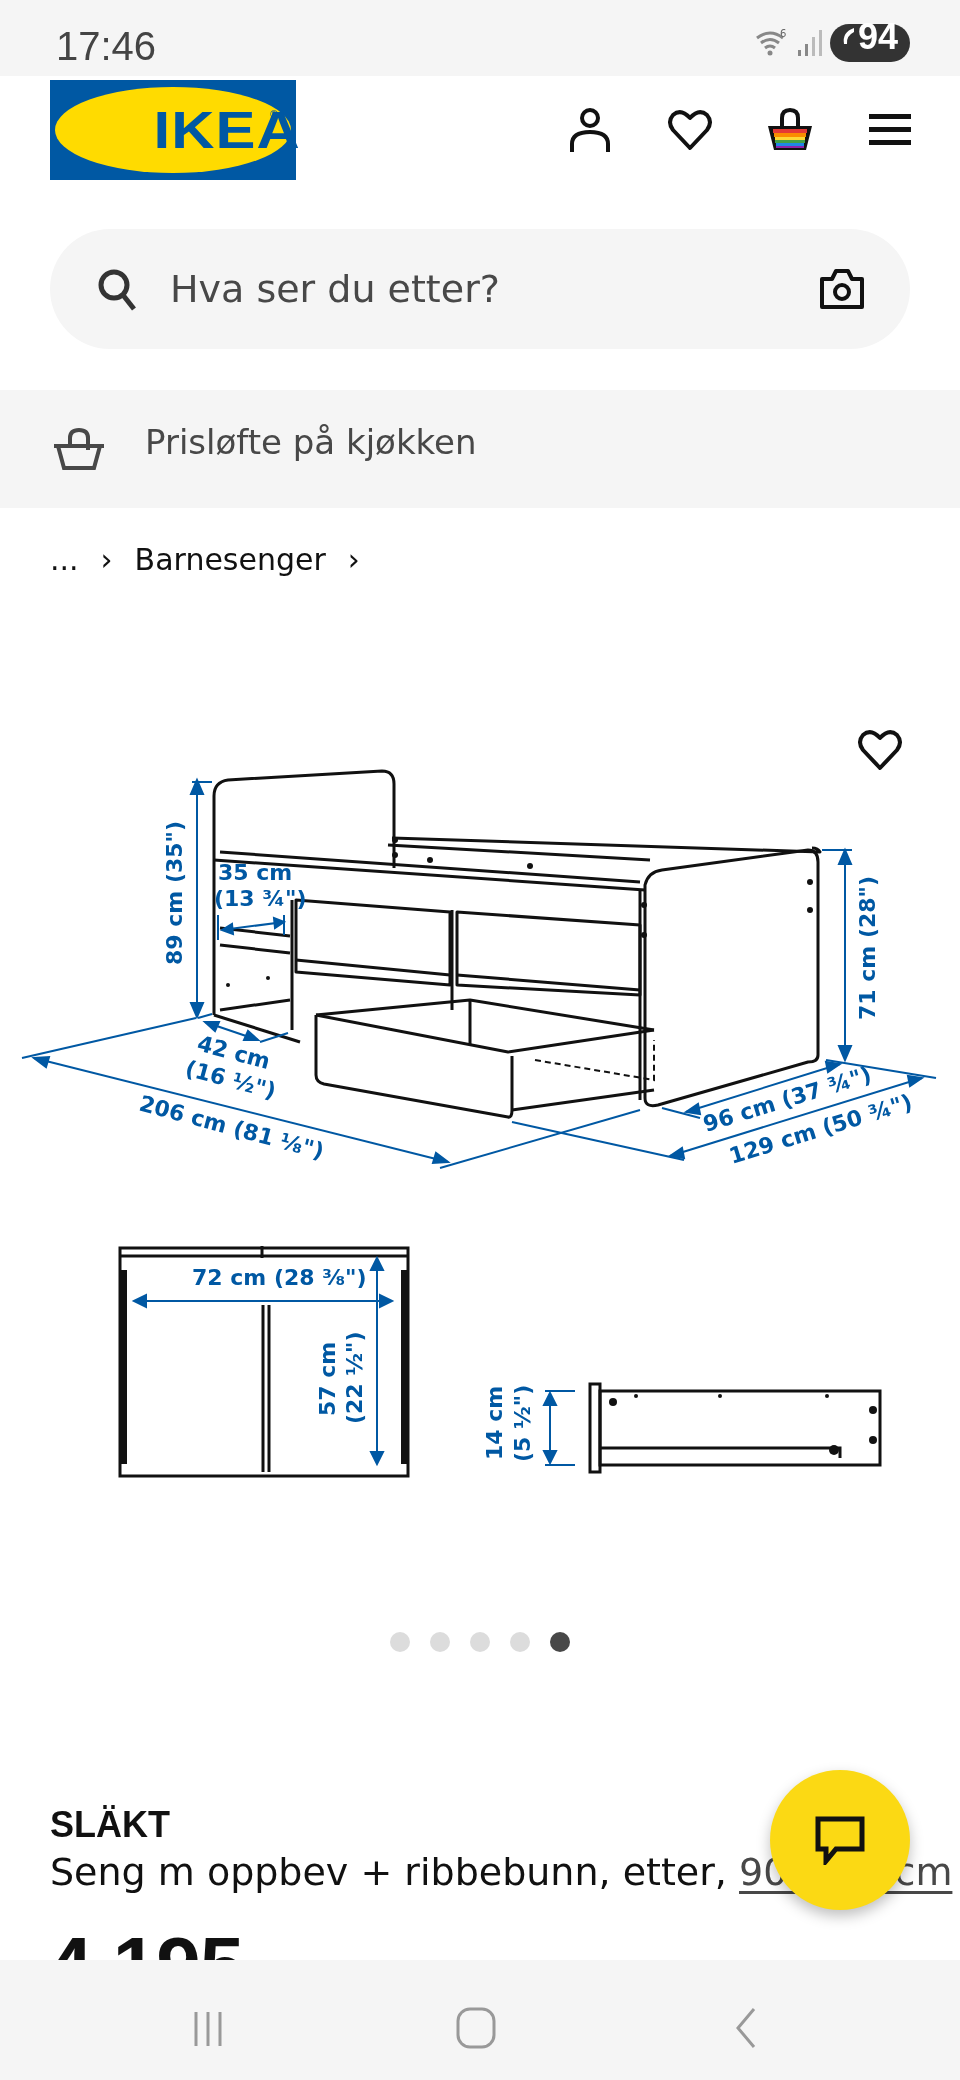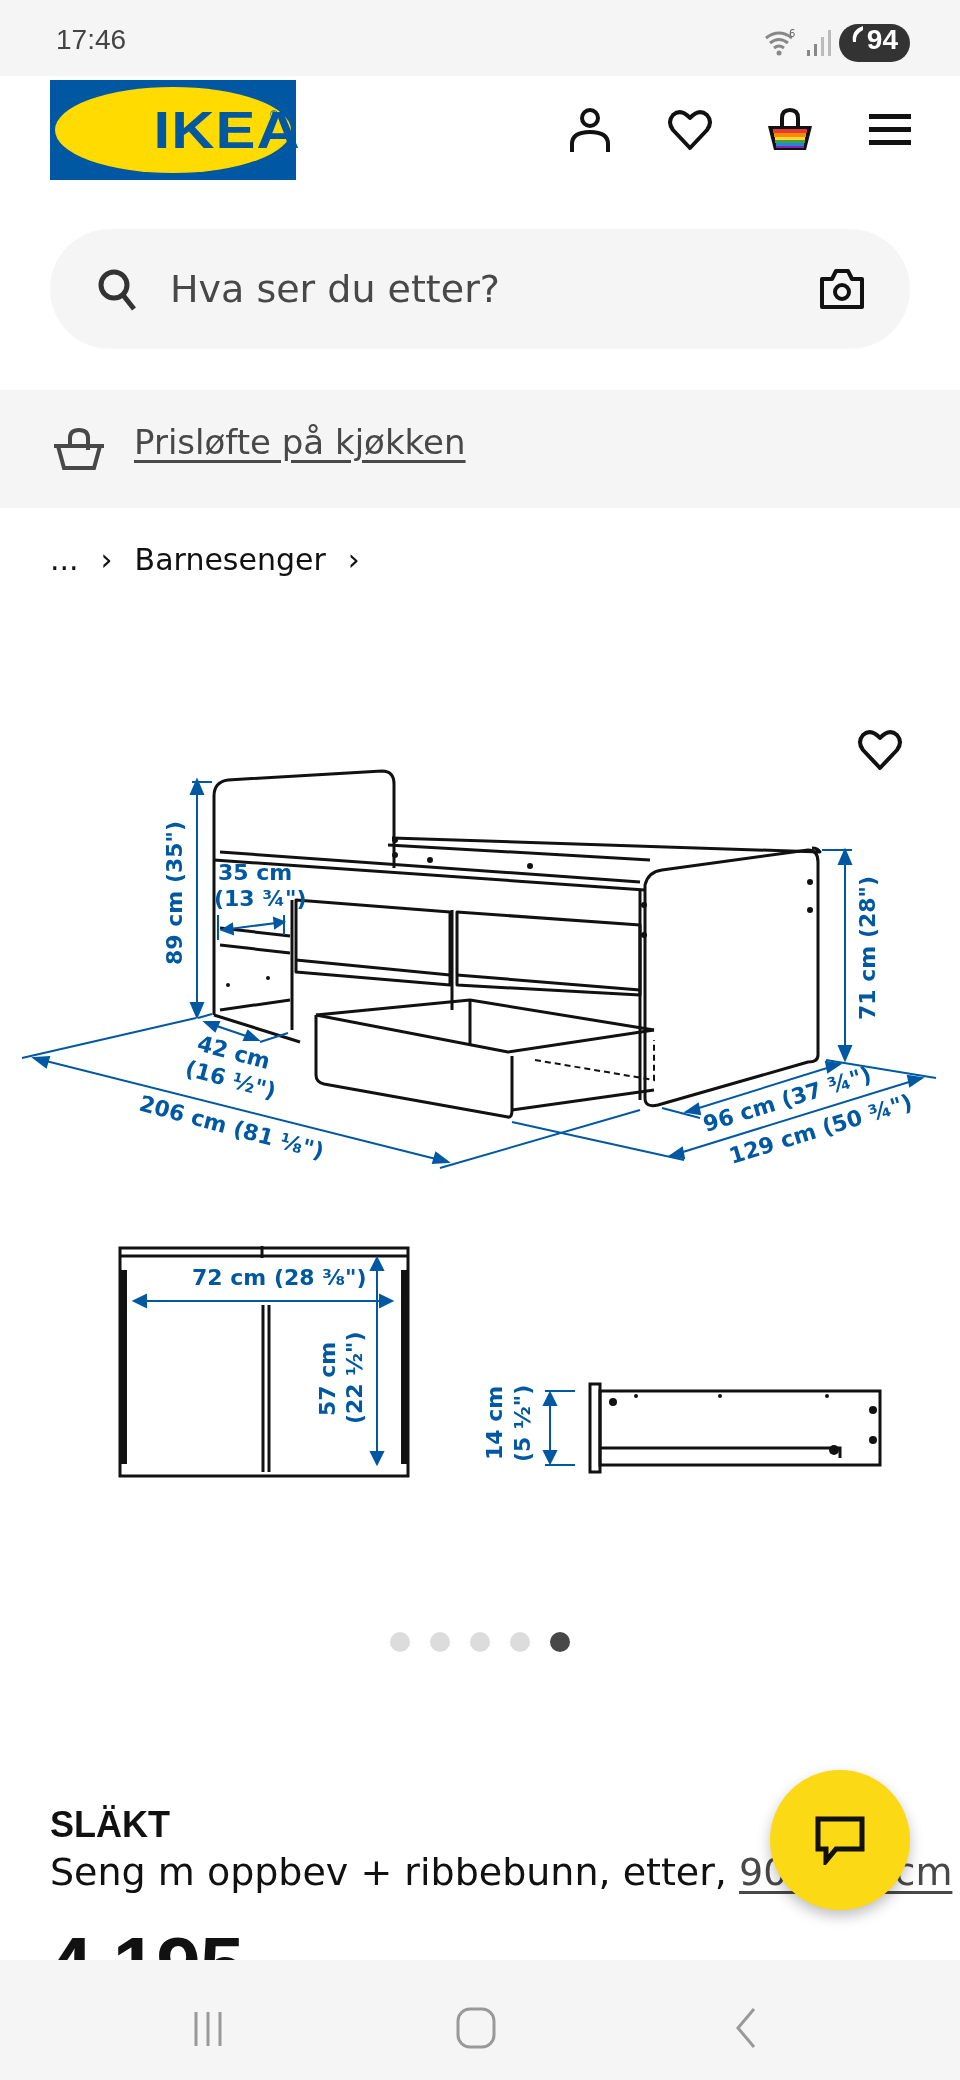--- a/index.html
+++ b/index.html
@@ -1,44 +1,44 @@
 <!DOCTYPE html>
 <html><head>
 <meta charset="utf-8">
 <style>
   * { box-sizing: border-box; margin: 0; padding: 0; }
   html, body { width: 960px; height: 2080px; overflow: hidden; background: #ffffff; }
   body { font-family: "DejaVu Sans", "Liberation Sans", sans-serif; color: #111; position: relative; }
 
   
   .status-bar { position: absolute; top: 0; left: 0; width: 960px; height: 76px; background: #f5f5f5; }
-  .status-time { position: absolute; left: 56px; top: 24px; font-size: 28px; color: #444; font-family: "Liberation Sans", sans-serif; }
+  .status-time { position: absolute; left: 56px; top: 24px; font-size: 40px; color: #444; font-family: "Liberation Sans", sans-serif; }
   .status-icons { position: absolute; right: 50px; top: 24px; display: flex; align-items: center; gap: 6px; }
-  .battery-pill { background: #333; color: #fff; border-radius: 20px; height: 38px; padding: 0 12px 12px 10px; display: flex; align-items: flex-start; font-weight: bold; font-size: 28px; font-family: "Liberation Sans", sans-serif; }
+  .battery-pill { background: #333; color: #fff; border-radius: 20px; height: 38px; padding: 0 12px 12px 10px; display: flex; align-items: center; font-weight: bold; font-size: 36px; font-family: "Liberation Sans", sans-serif; }
 
   
   .header { position: absolute; top: 76px; left: 0; width: 960px; height: 130px; background: #fff; }
   .ikea-logo { position: absolute; left: 50px; top: 4px; width: 246px; height: 100px; background: #0058a3; display: flex; align-items: center; justify-content: center; }
   .ikea-oval { width: 236px; height: 86px; background: #ffdb00; border-radius: 50%; display: flex; align-items: center; justify-content: flex-end; position: relative; }
   .ikea-text { font-family: "Liberation Sans", sans-serif; font-weight: bold; color: #0058a3; font-size: 52px; letter-spacing: 1px; transform: scaleX(1.15); }
   .ikea-reg { position: absolute; right: 12px; top: 22px; font-size: 10px; color: #0058a3; }
   .header-icons { position: absolute; right: 40px; top: 24px; display: flex; gap: 40px; align-items: center; }
   .hicon { width: 60px; height: 60px; display: flex; align-items: center; justify-content: center; }
 
   
   .search { position: absolute; left: 50px; top: 229px; width: 860px; height: 120px; background: #f5f5f5; border-radius: 60px; display: flex; align-items: center; }
   .search-icon { position: absolute; left: 46px; top: 38px; }
   .search-input { position: absolute; left: 120px; top: 30px; width: 620px; height: 60px; border: none; background: transparent; font-size: 38px; color: #0c4a6e; font-family: "DejaVu Sans", sans-serif; outline: none; }
   .search-input::placeholder { color: #484848; }
   .camera-icon { position: absolute; right: 44px; top: 38px; }
 
   
   .promo { position: absolute; left: 0; top: 390px; width: 960px; height: 118px; background: #f5f5f5; }
   .promo-icon { position: absolute; left: 52px; top: 36px; }
-  .promo-link { position: absolute; left: 134px; top: 32px; font-size: 34px; color: #484848; text-decoration: underline; text-underline-offset: 6px; }
+  .promo-link { position: absolute; left: 145px; top: 32px; font-size: 34px; color: #484848; text-underline-offset: 6px; }
 
   
   .breadcrumb { position: absolute; left: 50px; top: 542px; display: flex; align-items: center; font-size: 30px; color: #111; }
   .bc-sep { margin: 0 22px; font-size: 30px; color: #111; }
   .bc-item { color: #111; }
 
   
   .product-image { position: absolute; left: 0; top: 610px; width: 960px; height: 1000px; background: #fff; }
   .fav-btn { position: absolute; right: 50px; top: 110px; width: 60px; height: 60px; display: flex; align-items: center; justify-content: center; }
   .dim-text { fill: #0058a3; font-family: "DejaVu Sans", sans-serif; font-weight: bold; }

